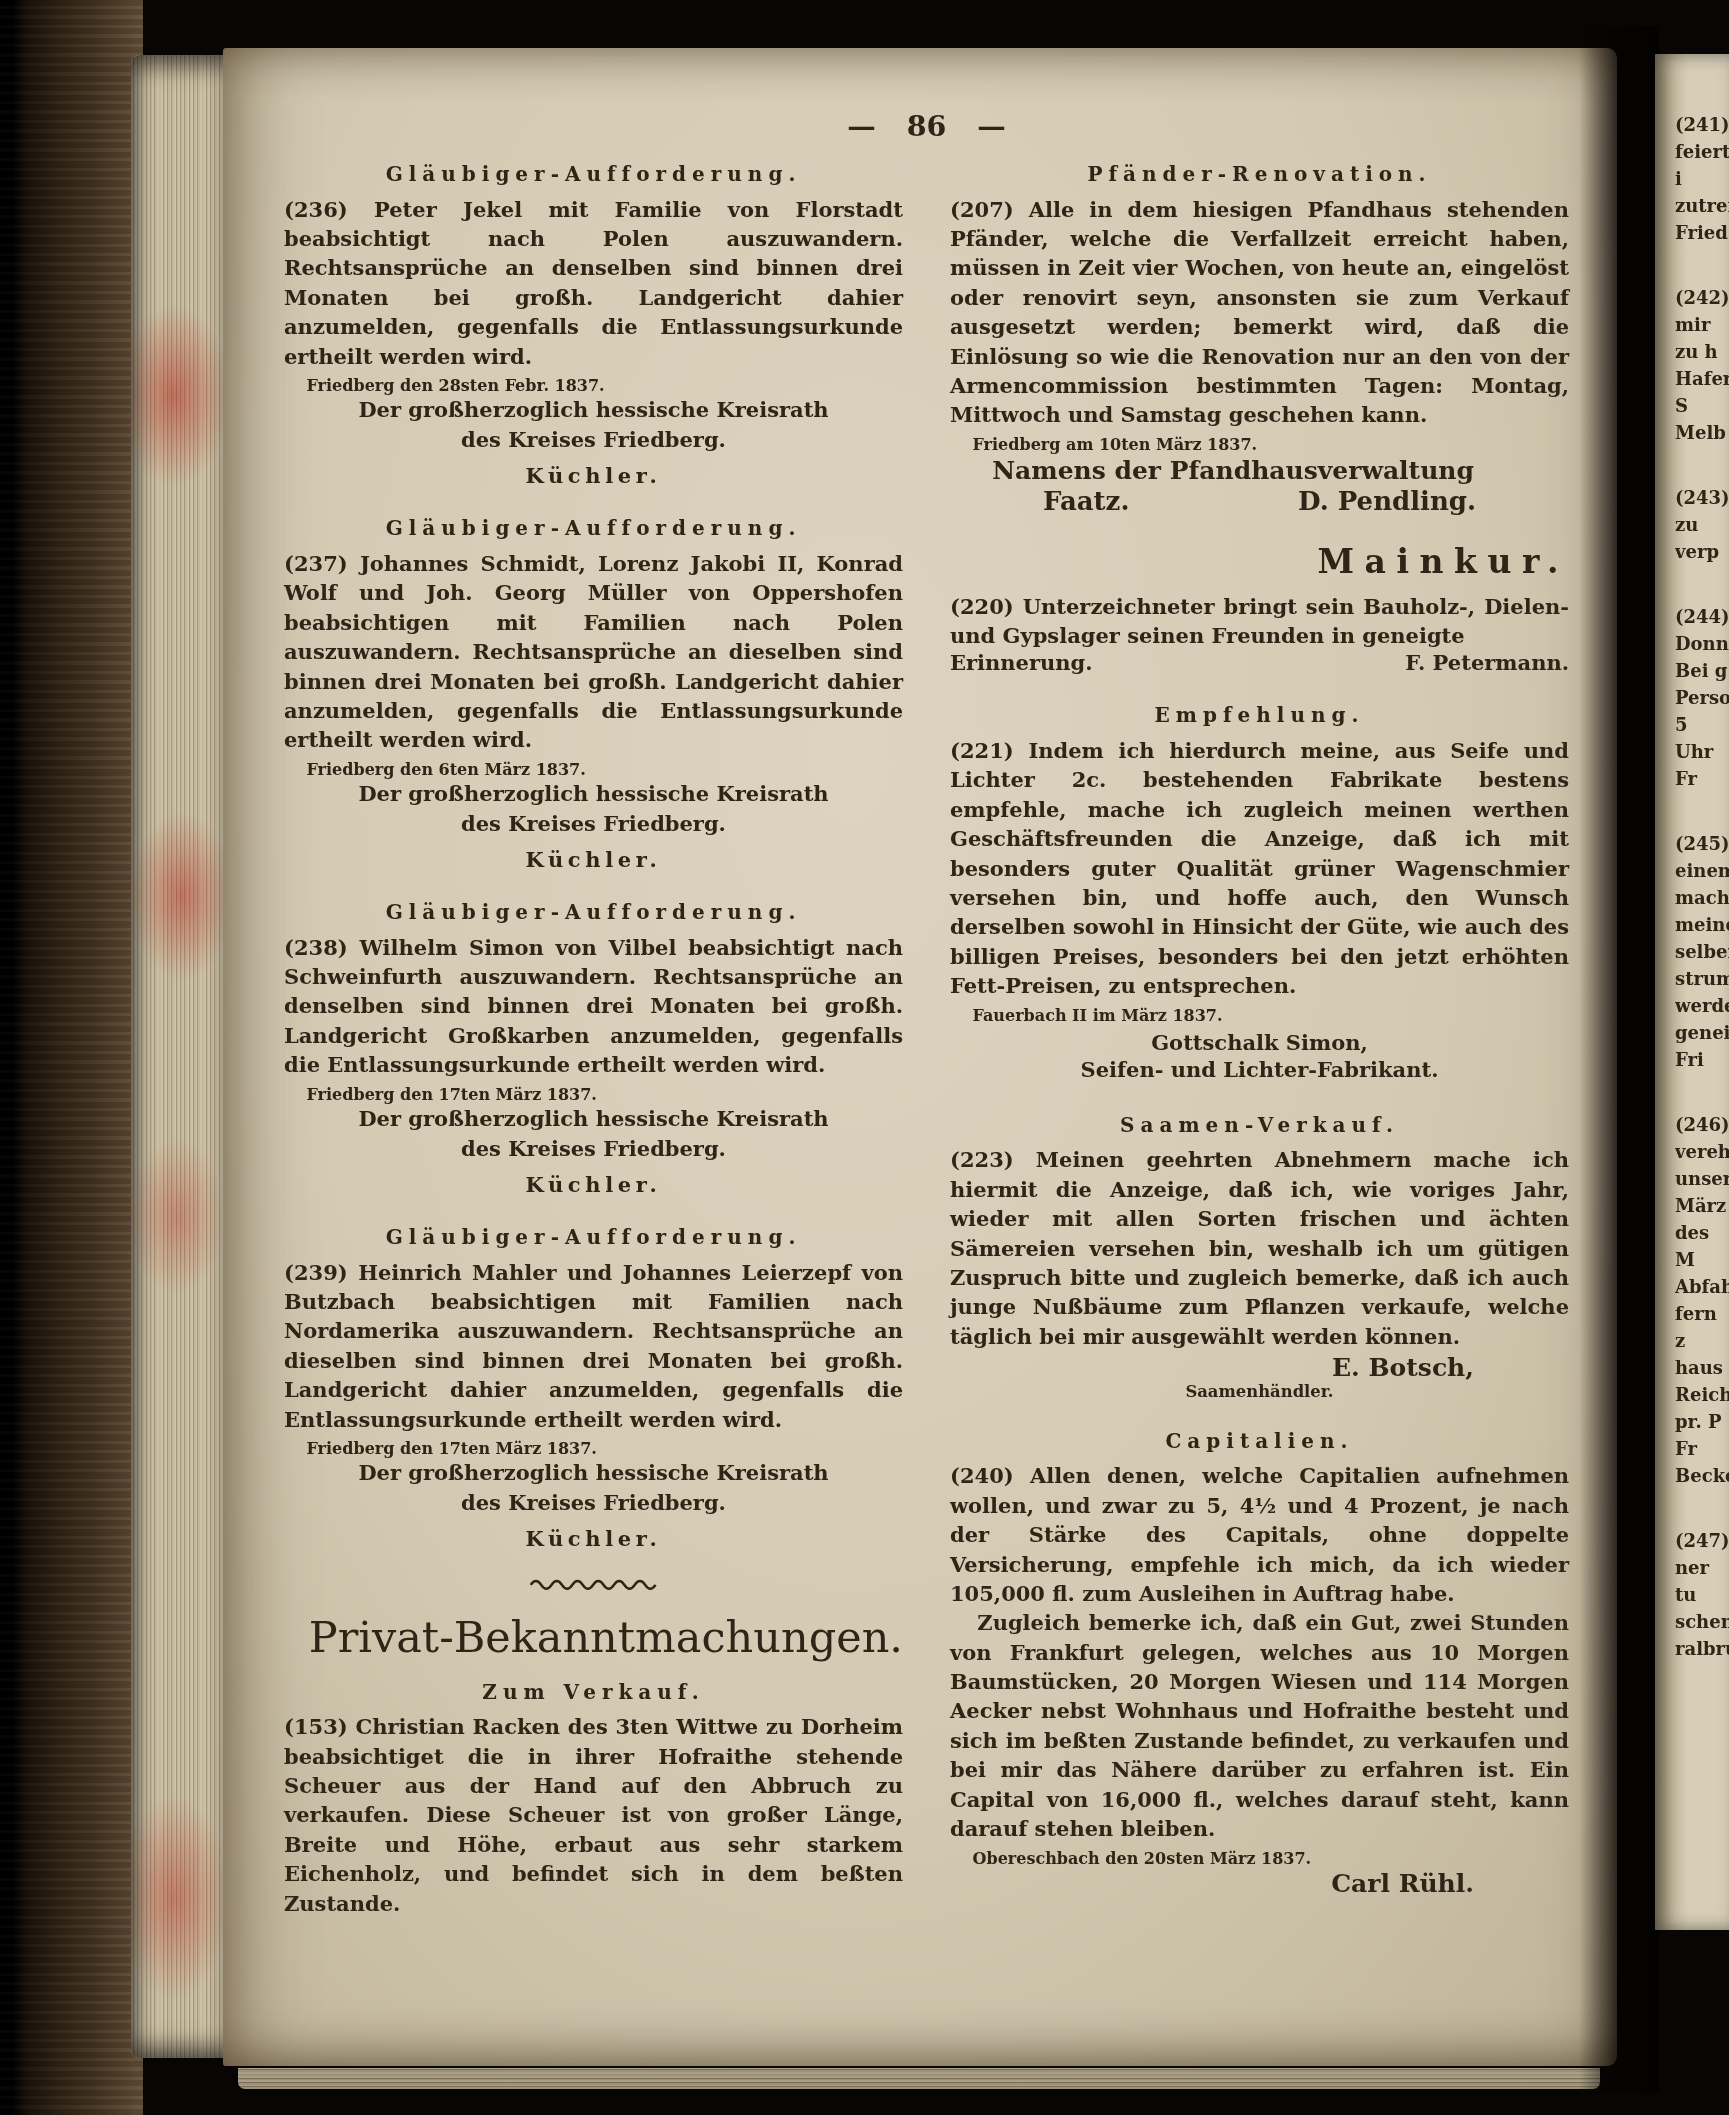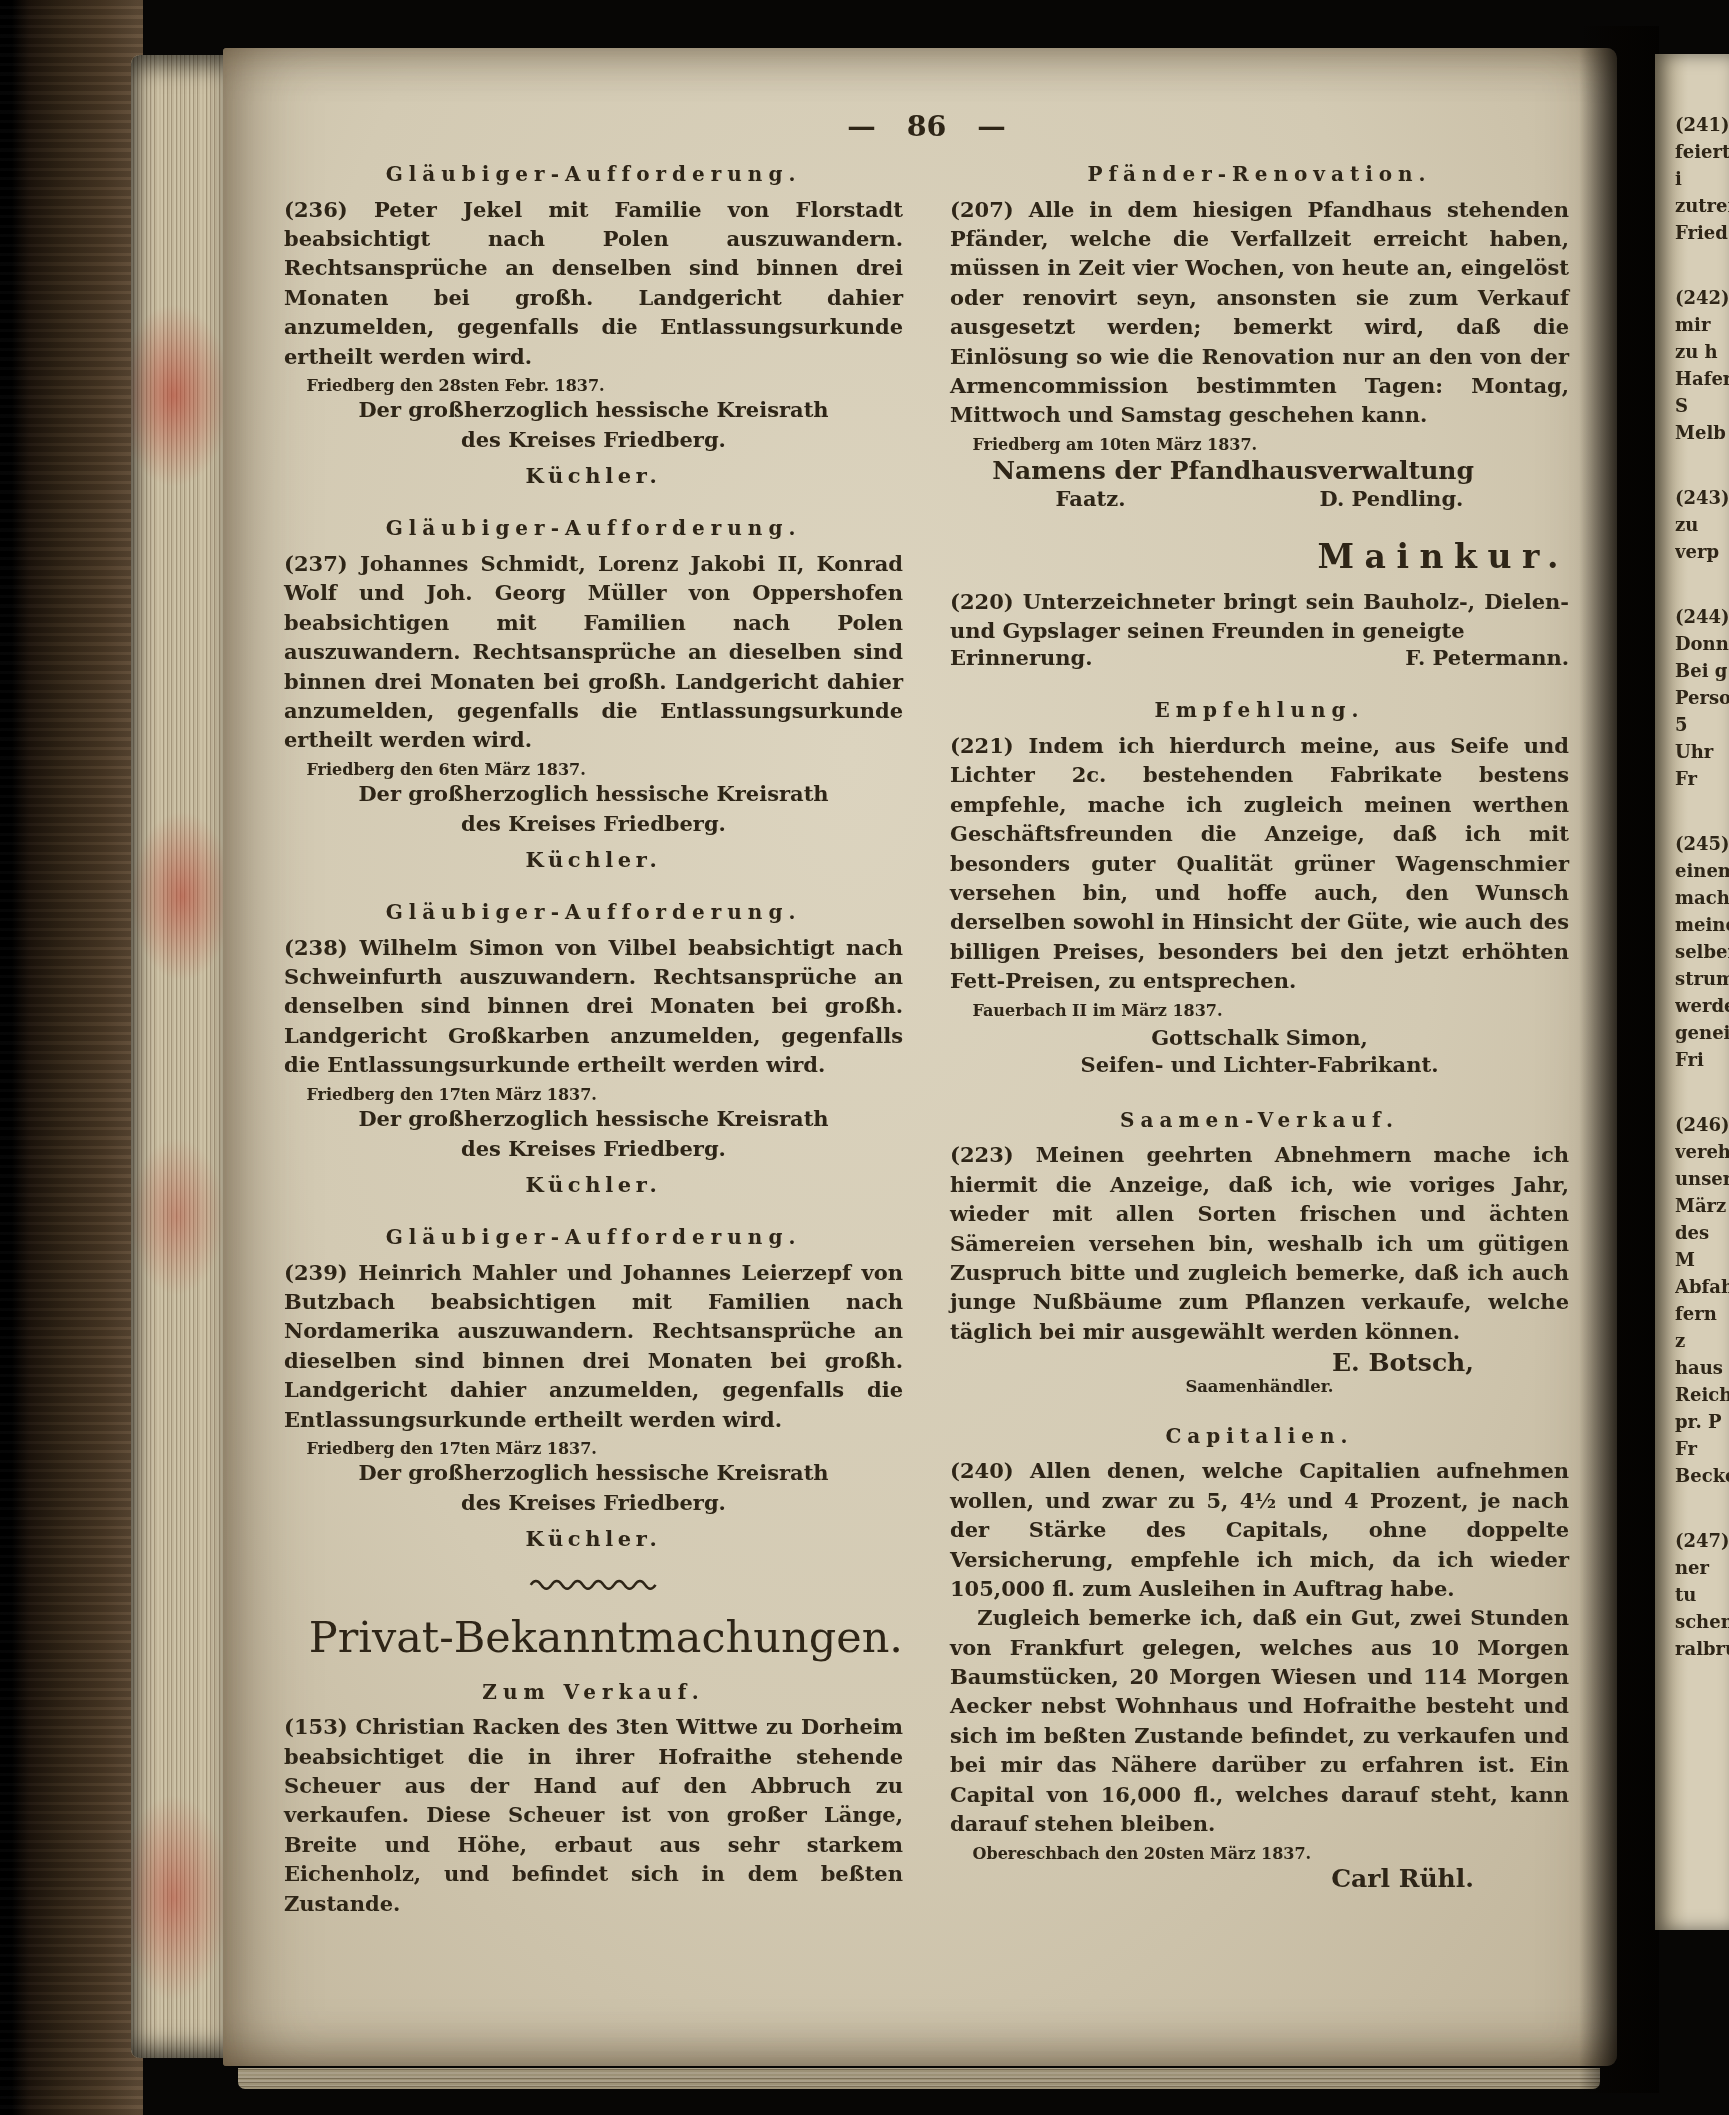--- a/index.html
+++ b/index.html
@@ -76,21 +76,21 @@
   .heading {
     text-align:center; font-weight:bold; font-size:20px;
     letter-spacing:.3em; margin:28px 0 8.6px; white-space:nowrap; overflow:hidden;
   }
   .first { margin-top:0; }
   .dateline { font-size:16px; font-weight:bold; text-indent:22.5px; margin-top:5.2px; }
   .closing { text-align:center; font-weight:bold; font-size:21px; line-height:1.42; }
   .ksig { text-align:center; font-weight:bold; font-size:21px; letter-spacing:.22em; margin-top:8.6px; }
   .big-title { text-align:right; font-weight:normal; font-size:43px; margin:21px 0 17.3px; }
   .mainkur { text-align:right; font-weight:bold; font-size:33px; letter-spacing:.32em; margin:26px 0 10.4px; white-space:nowrap; }
-  .sig-row { display:flex; justify-content:space-around; font-weight:bold; font-size:21px; padding:0 8.6px; margin-top:1.7px; }
+  .sig-row { display:flex; justify-content:space-around; font-weight:bold; font-size:26px; padding:0 8.6px; margin-top:1.7px; }
   .tail-row { display:flex; justify-content:space-between; font-weight:bold; font-size:21px; }
   .right-sig { text-align:right; padding-right:95px; font-weight:bold; font-size:25px; margin-top:1.7px; }
   .center-sig { text-align:center; font-weight:bold; font-size:21px; margin-top:5.2px; }
   .small-center { text-align:center; font-weight:bold; font-size:16.4px; }
   .squiggle { display:flex; justify-content:center; margin:26px 0 0; }
 </style>
 </head>
 <body>
 
 <div class="spine"></div>

